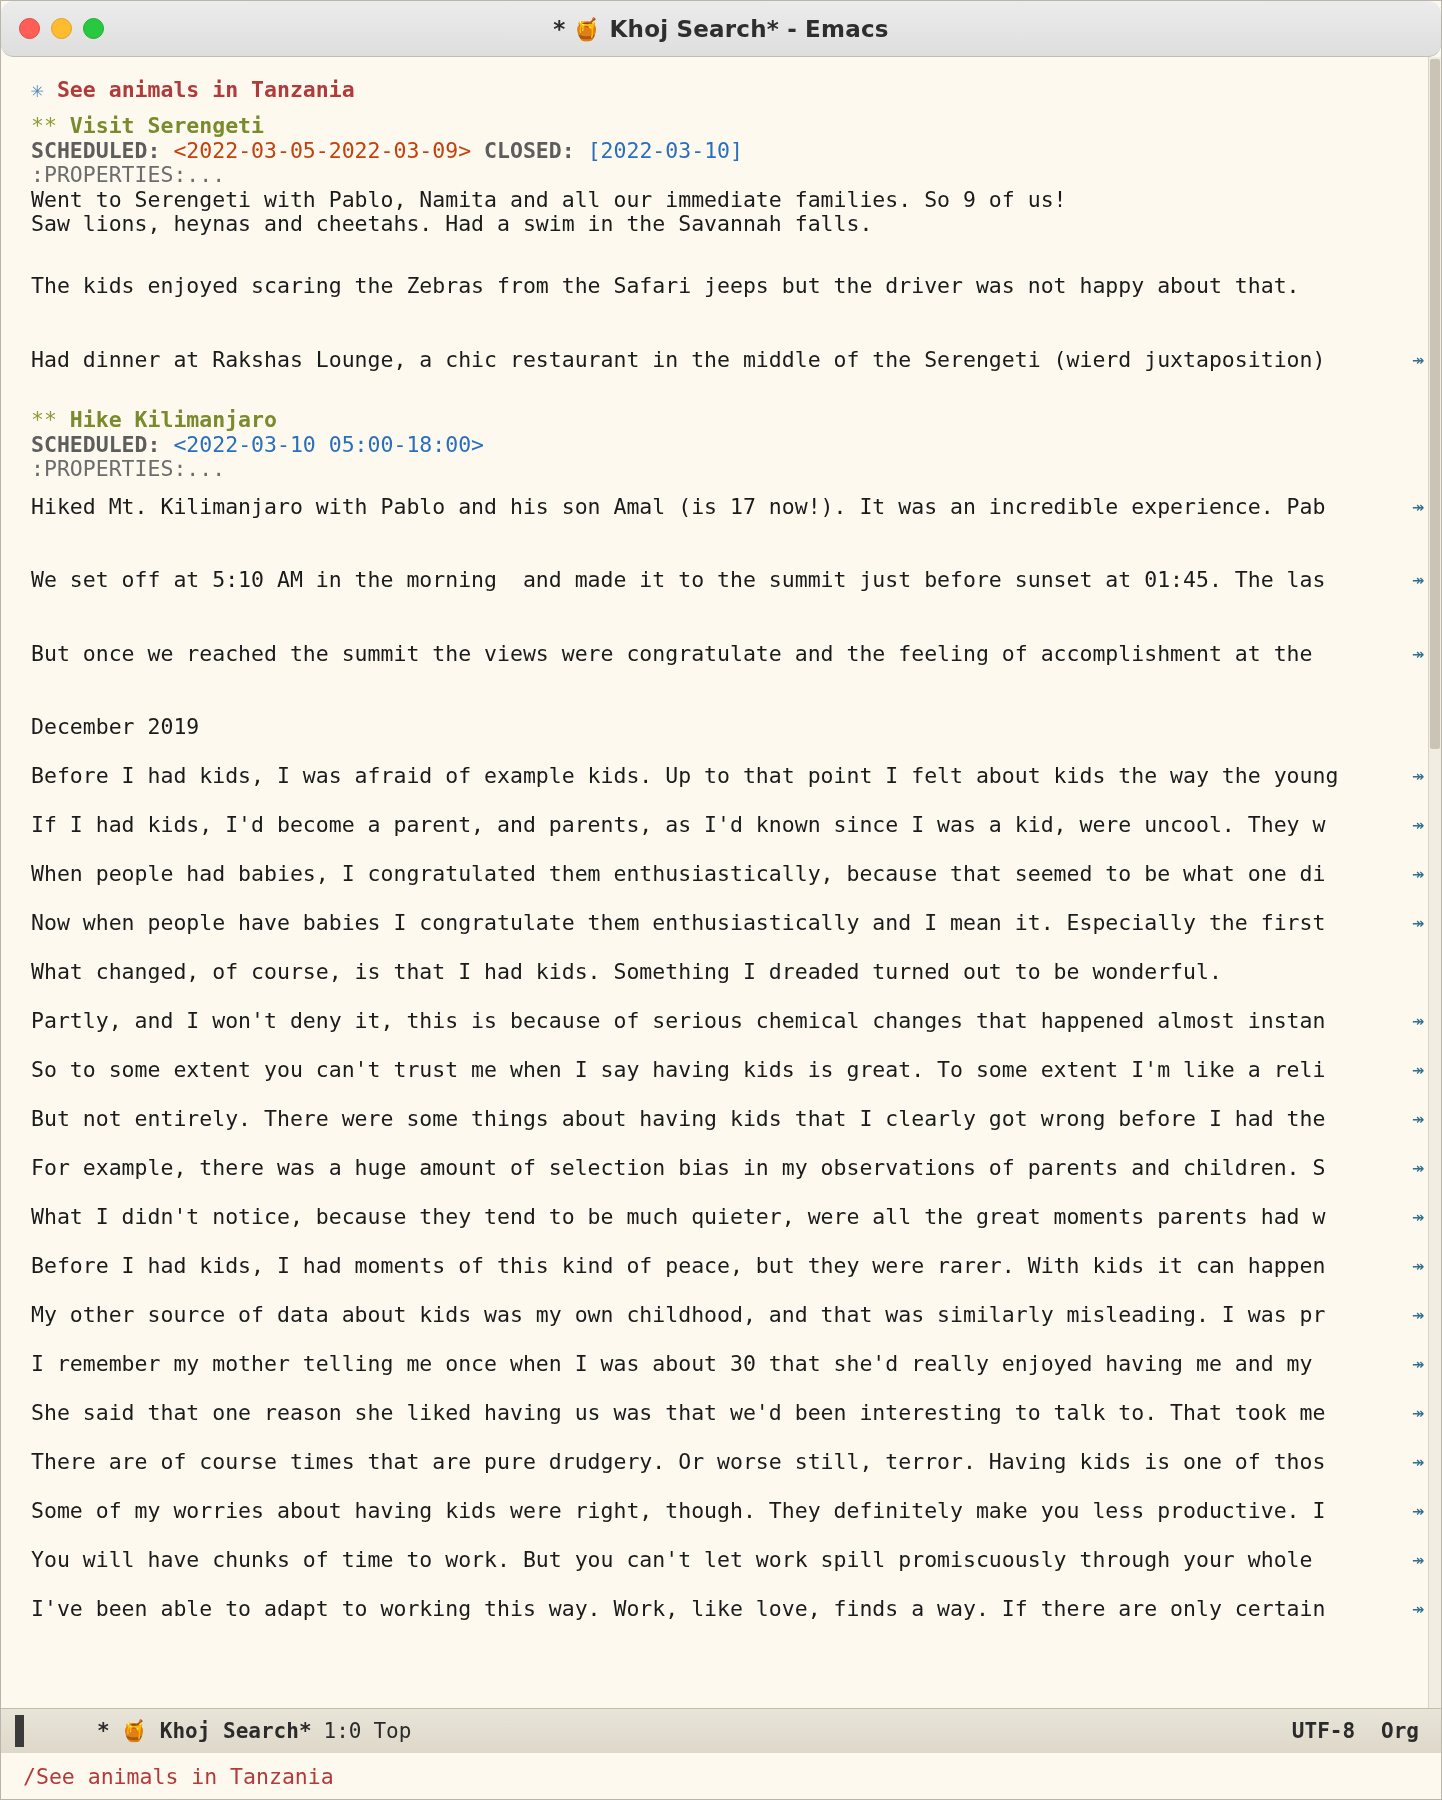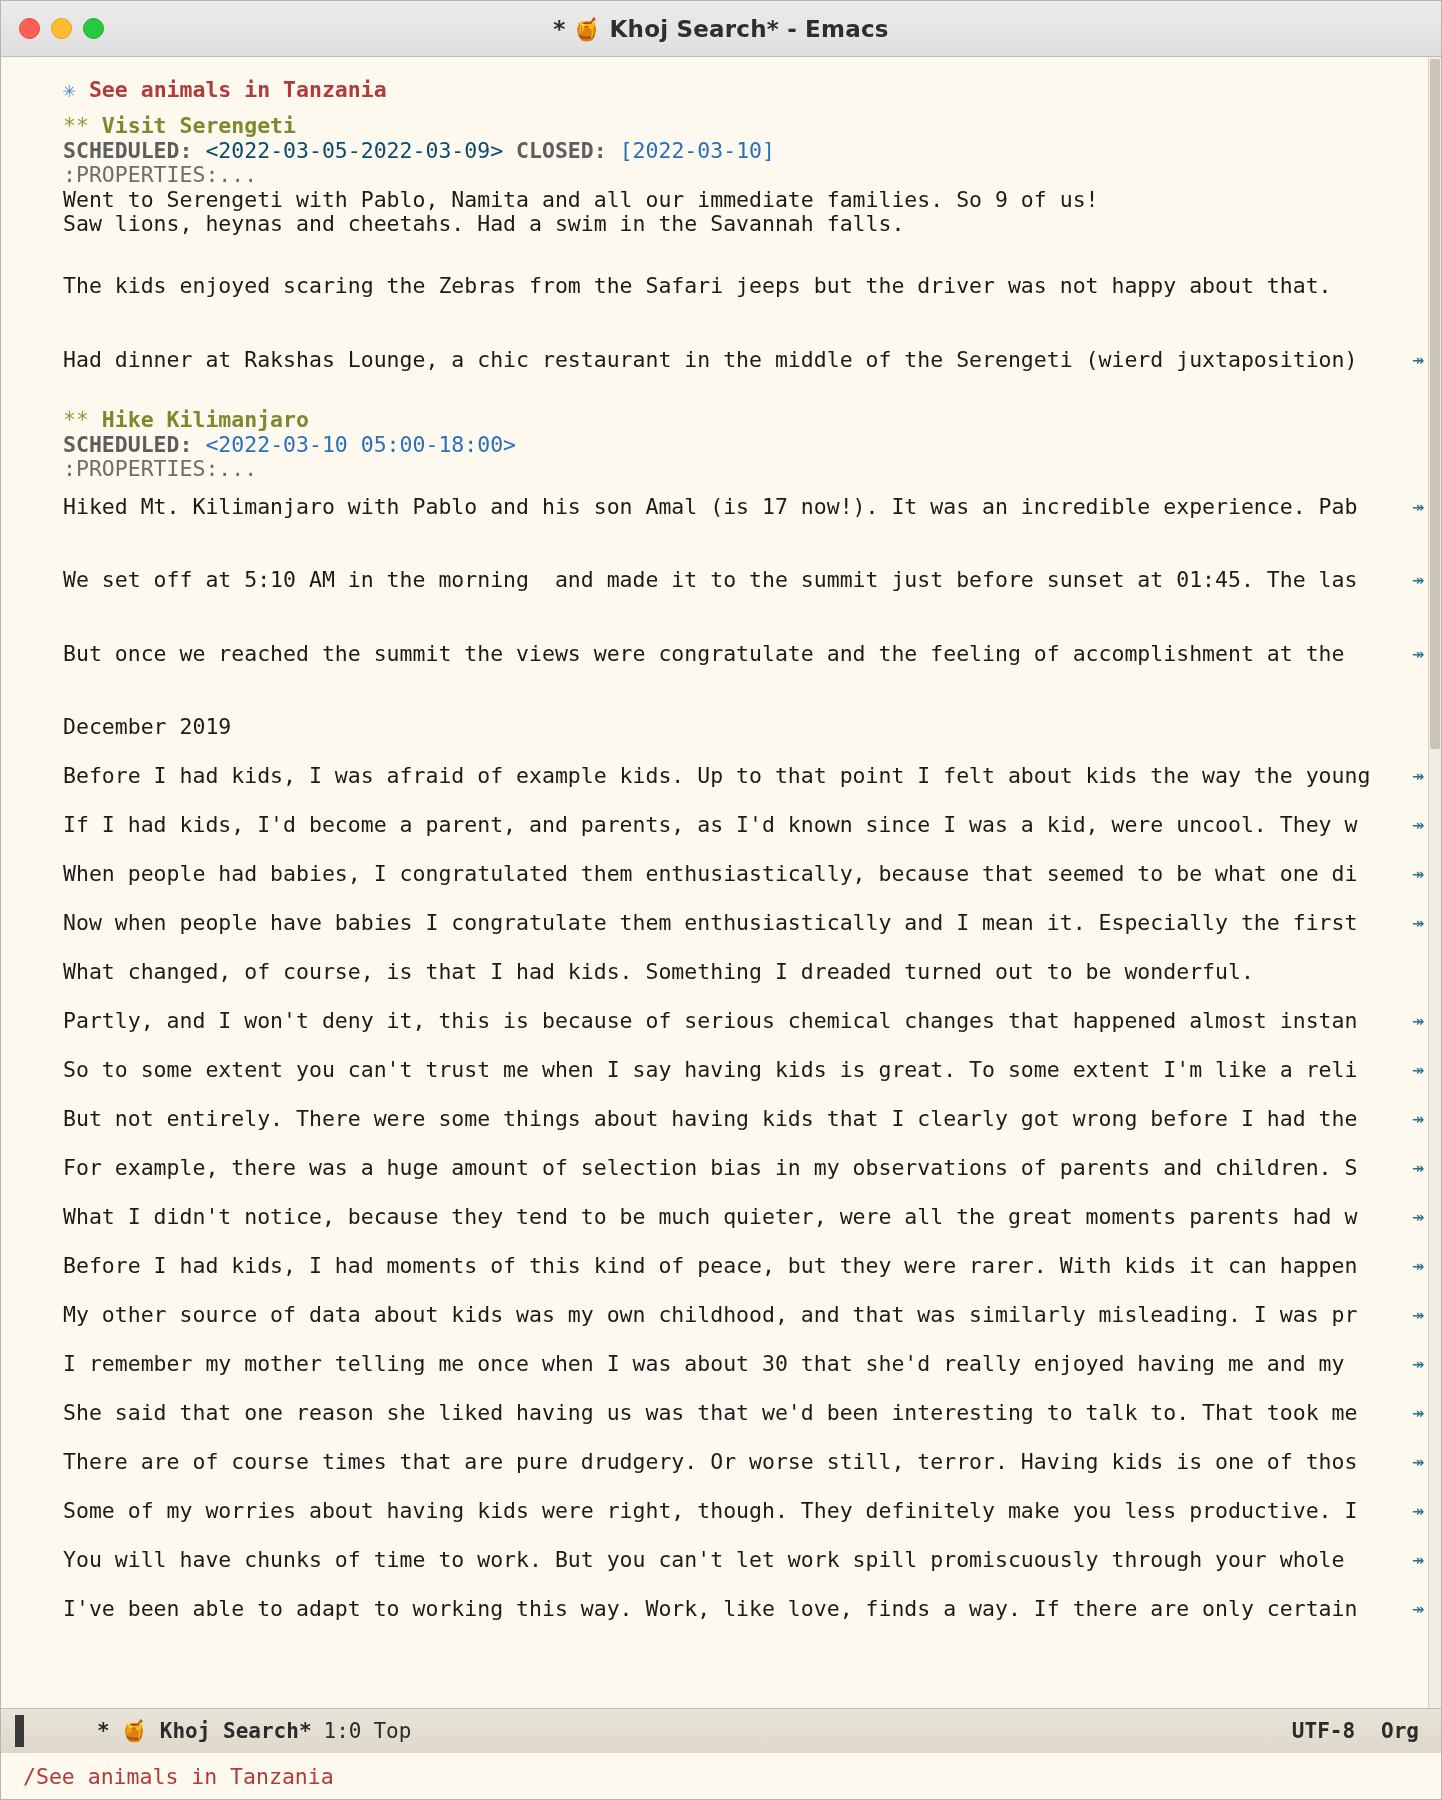--- a/index.html
+++ b/index.html
@@ -26,20 +26,21 @@
   }
   
   .titlebar {
     height: 55px;
     min-height: 55px;
     background: linear-gradient(#ececec, #dedede);
     border-bottom: 1px solid #bdbdbd;
     display: flex;
     align-items: center;
     position: relative;
+    border-radius: 13px;
   }
   .traffic {
     display: flex;
     gap: 11px;
     padding-left: 18px;
     align-items: center;
   }
   .dot {
     width: 19px; height: 19px;
     border-radius: 50%;
@@ -61,21 +62,20 @@
   }
   .title .emoji { font-size: 22px; }
 
   
   .buffer-wrap {
     flex: 1;
     position: relative;
     overflow: hidden;
     background: #fdf9ef;
     display: flex;
-    margin-left: 32px;
   }
   .buffer {
     flex: 1;
     position: relative;
     overflow: hidden;
     padding: 8px 0 0 0;
   }
   .line {
     height: 49px;
     line-height: 49px;
@@ -91,21 +91,21 @@
     content: "\21A0";
     position: absolute;
     right: 4px;
     top: 0;
     color: #2f6f8f;
     font-size: 20px;
   }
   .h1 { color: #b33a3a; font-weight: bold; }
   .h2 { color: #7a8a2c; font-weight: bold; }
   .kw { color: #5d5d5d; font-weight: bold; }
-  .ts { color: #0c4a6e; }
+  .ts { color: #c2410c; }
   .tslink { color: #2a6fbb; }
   .props { color: #6d6d6d; }
   .star { color: #4d8ac9; }
   .star2 { color: #8a9a36; }
 
   
   .fringe {
     width: 12px;
     background: #fdf9ef;
   }

